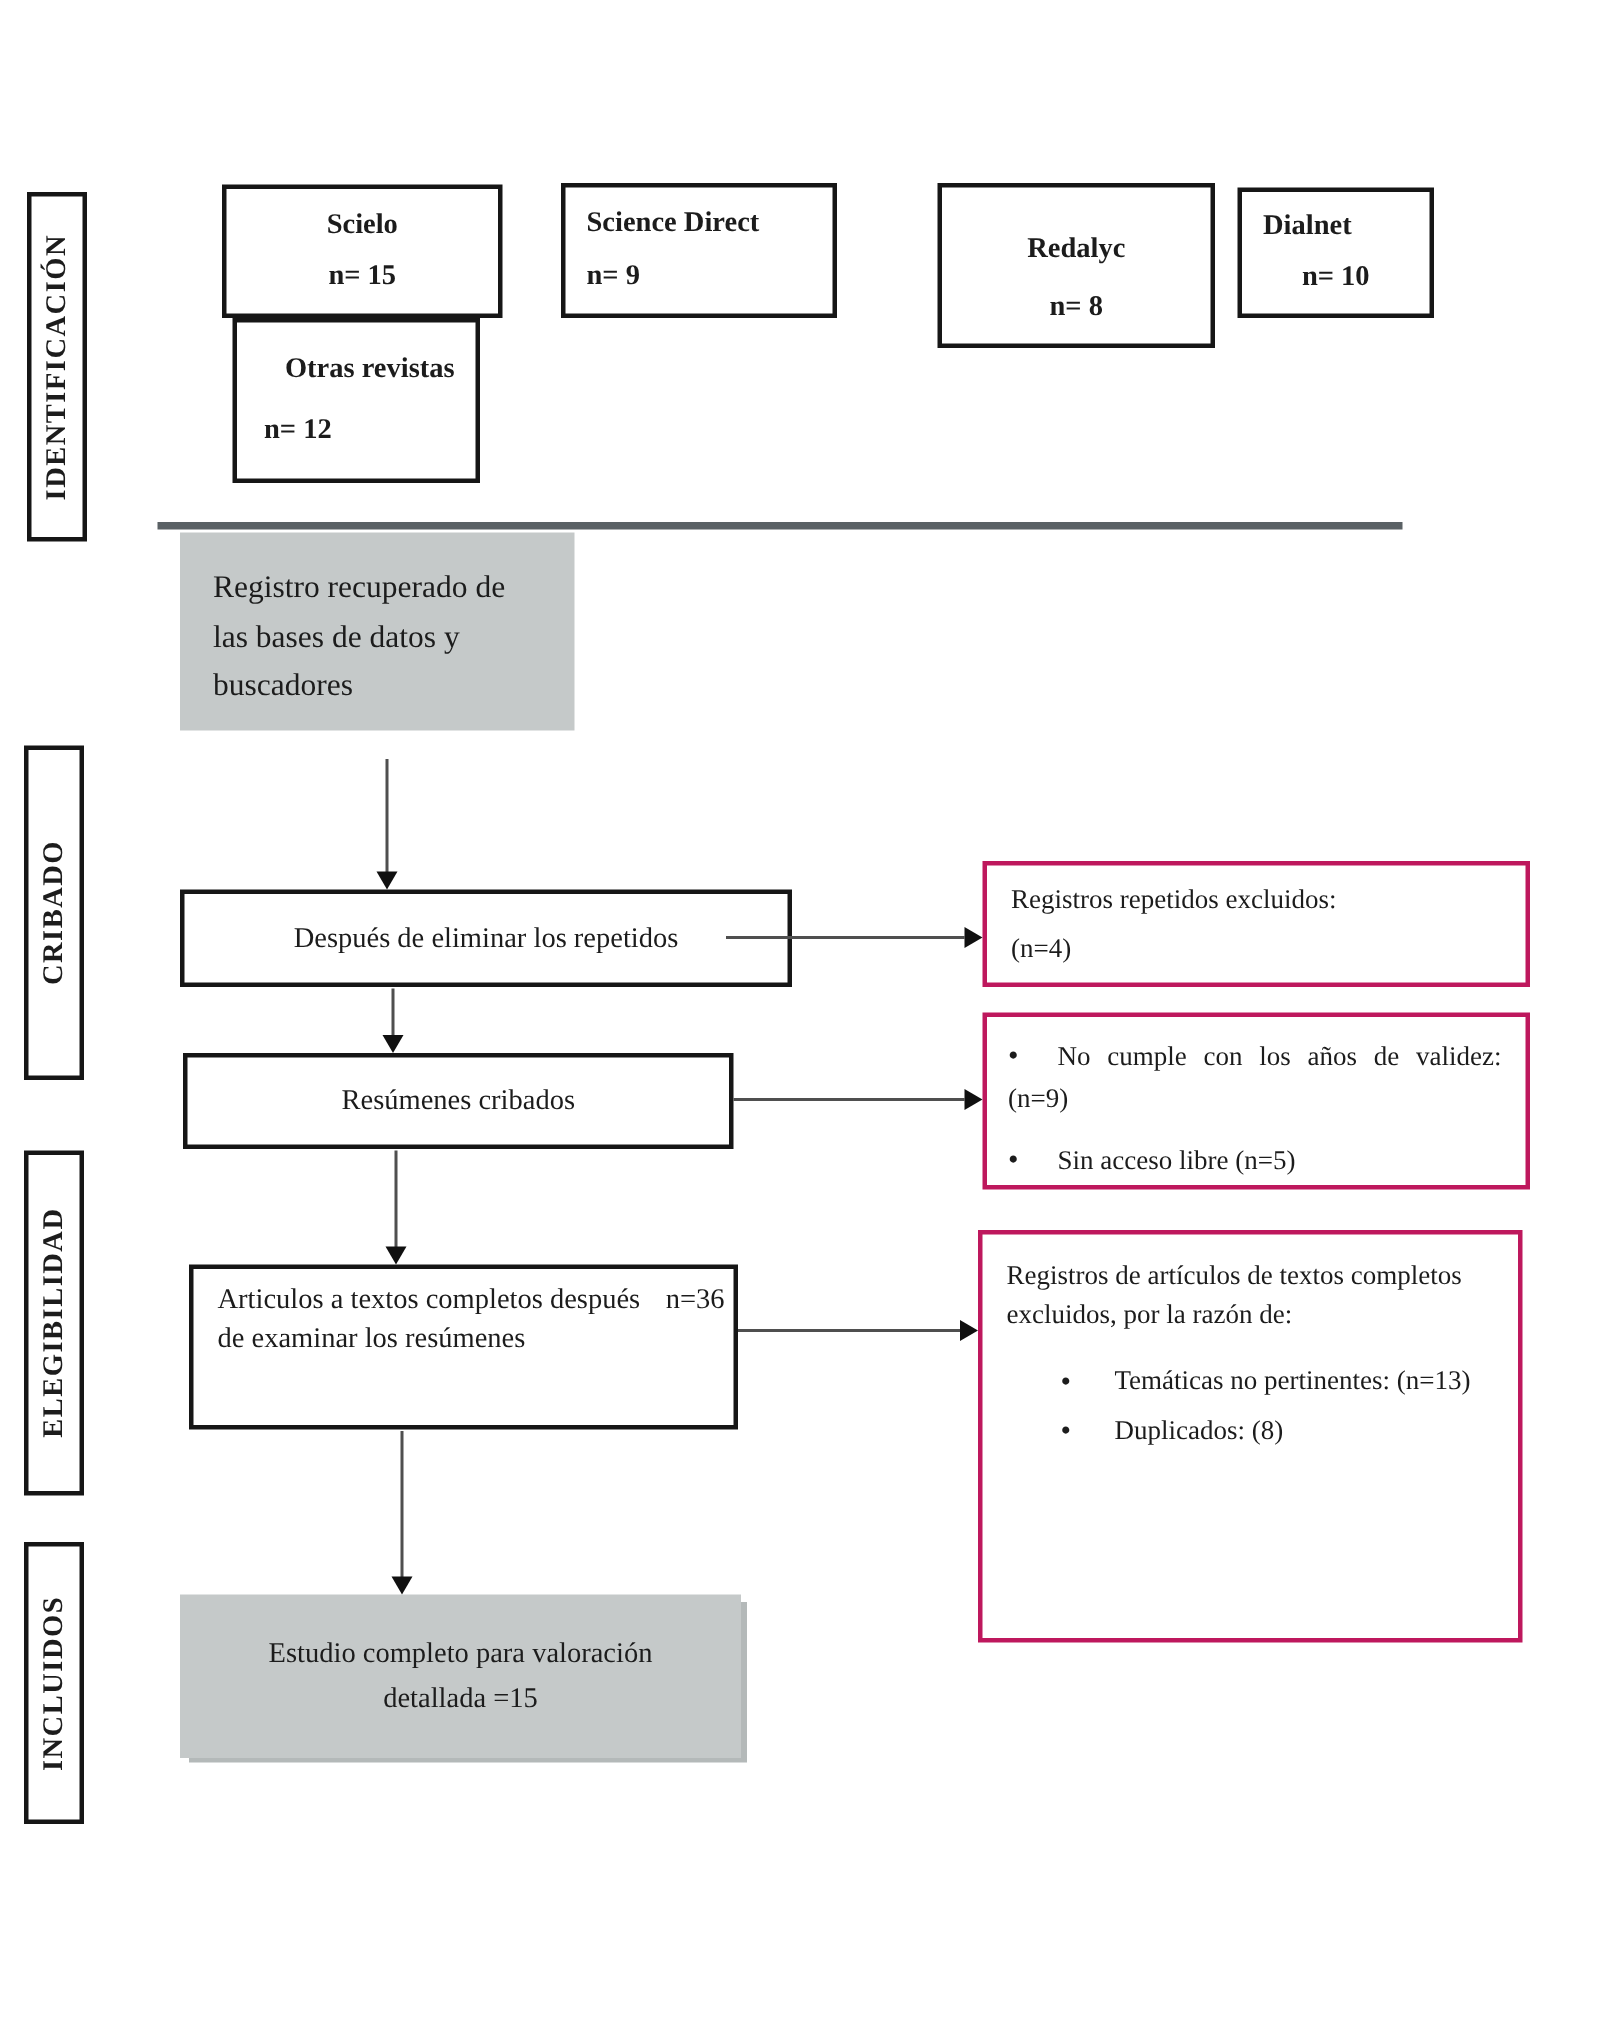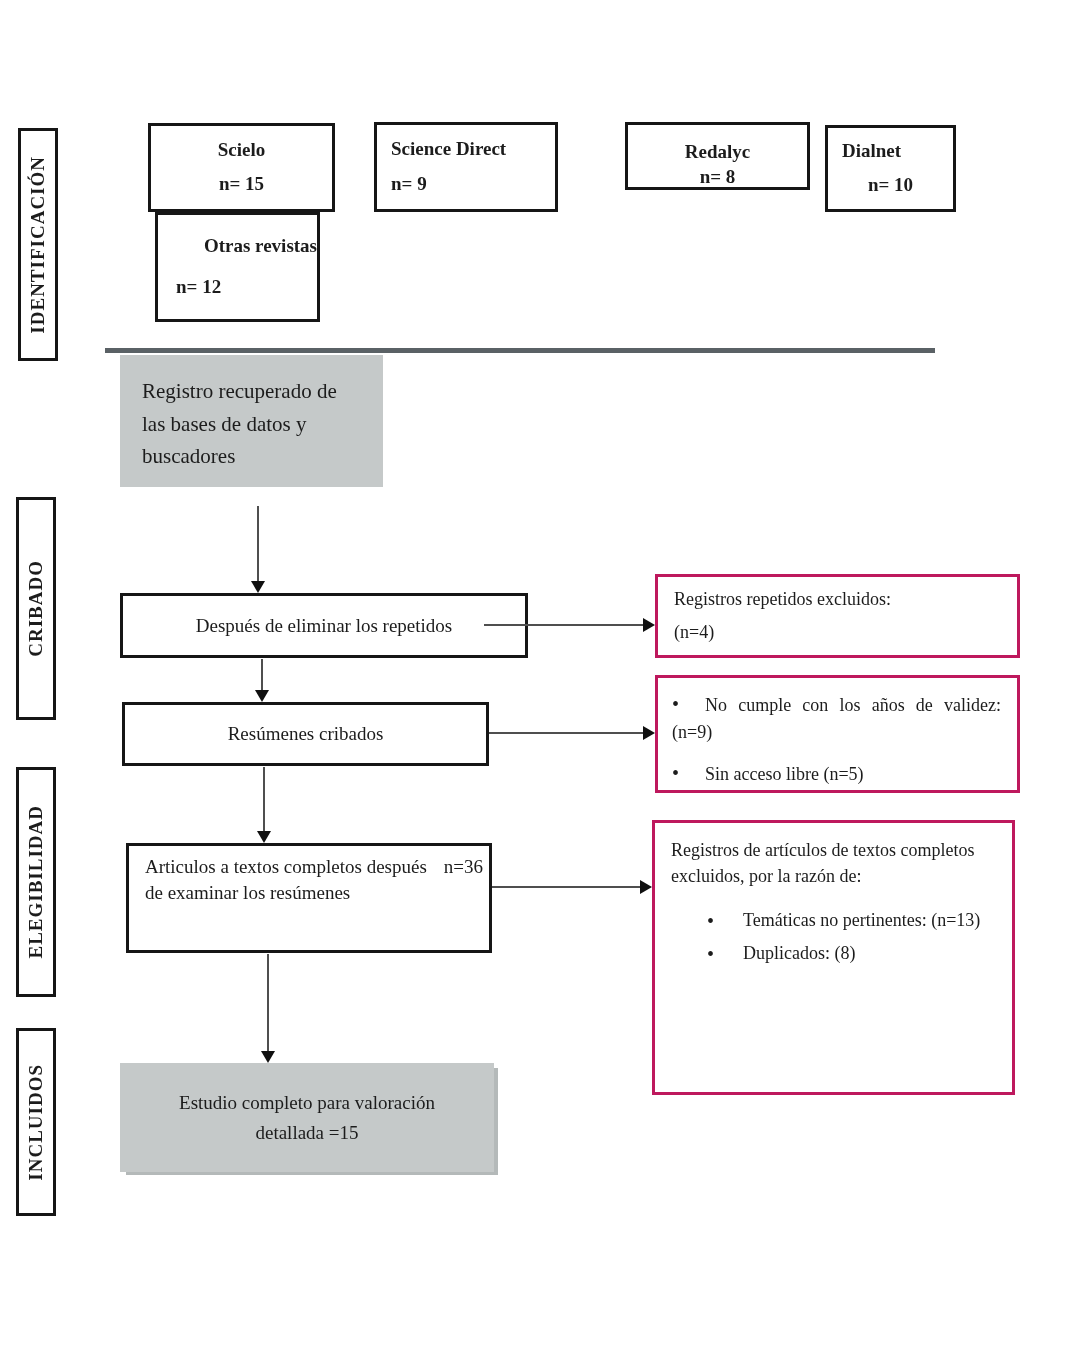--- a/index.html
+++ b/index.html
@@ -74,30 +74,30 @@
   </div>
 
   <div class="abs srcbox ta-c" style="left:148px;top:123px;width:187px;height:89px;">
     <div>Scielo</div>
     <div>n= 15</div>
   </div>
   <div class="abs srcbox ta-l" style="left:374px;top:122px;width:184px;height:90px;">
     <div>Science Direct</div>
     <div>n= 9</div>
   </div>
-  <div class="abs srcbox ta-c" style="left:625px;top:122px;width:185px;height:68px;">
+  <div class="abs srcbox ta-c" style="left:625px;top:122px;width:185px;height:110px;">
     <div style="margin-top:12px;">Redalyc</div>
     <div style="margin-bottom:-6px;">n= 8</div>
   </div>
   <div class="abs srcbox" style="left:825px;top:125px;width:131px;height:87px;">
     <div style="text-align:left;padding-left:14px;">Dialnet</div>
     <div style="text-align:center;">n= 10</div>
   </div>
   <div class="abs srcbox" style="left:155px;top:212px;width:165px;height:110px;">
-    <div style="text-align:right;padding-left:18px;">Otras revistas</div>
+    <div style="text-align:center;padding-left:18px;">Otras revistas</div>
     <div style="text-align:left;padding-left:18px;">n= 12</div>
   </div>
 
   <div class="abs divider" style="left:105px;top:348px;width:830px;height:5px;"></div>
 
   <div class="abs graybox" style="left:120px;top:355px;width:263px;height:132px;padding:20px 20px 0 22px;line-height:1.55;">
     <div>Registro recuperado de las bases de datos y buscadores</div>
   </div>
 
   <div class="abs flowbox center-box" style="left:120px;top:593px;width:408px;height:65px;">

